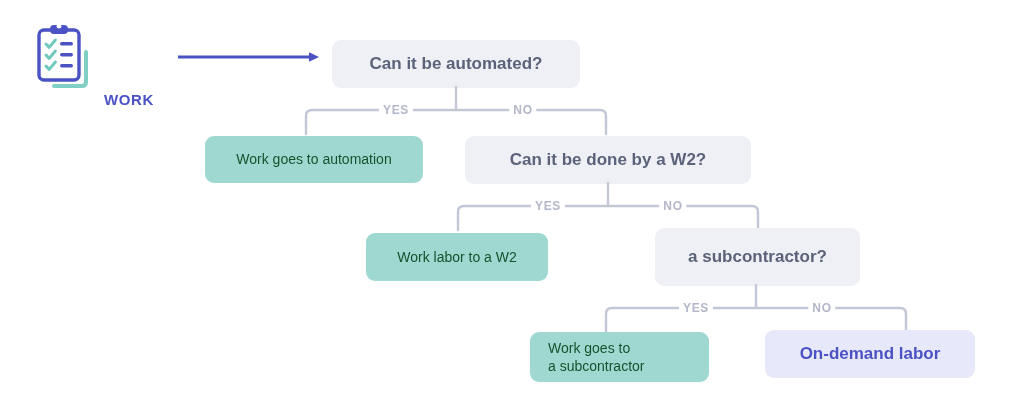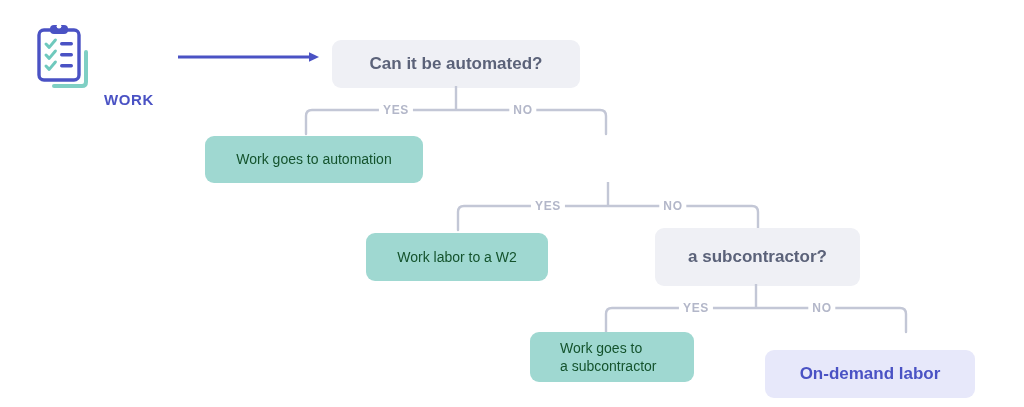--- a/index.html
+++ b/index.html
@@ -137,20 +137,21 @@
       <line x1="158" y1="0" x2="158" y2="24" stroke="#c3c7d6" stroke-width="2.4"></line>
 
       <path d="M8 48 L8 30 Q8 24 14 24 L302 24 Q308 24 308 30 L308 48" fill="none" stroke="#c3c7d6" stroke-width="2.4" stroke-linecap="round"></path>
     </svg>
   </div>
   <div class="branch-label" style="left:396px; top:110px;">YES</div>
   <div class="branch-label" style="left:523px; top:110px;">NO</div>
 
   <div class="node result-teal" style="left:205px; top:136px; width:218px; height:47px;">Work goes to automation</div>
 
+  <div class="node decision" style="left:465px; top:136px; width:286px; height:48px;">Can it be done by a W2?</div>
 
   <div class="connector" style="left:450px; top:182px; width:320px; height:54px;">
     <svg viewBox="0 0 320 54" width="320" height="54">
       <line x1="158" y1="0" x2="158" y2="24" stroke="#c3c7d6" stroke-width="2.4"></line>
       <path d="M8 48 L8 30 Q8 24 14 24 L302 24 Q308 24 308 30 L308 48" fill="none" stroke="#c3c7d6" stroke-width="2.4" stroke-linecap="round"></path>
     </svg>
   </div>
   <div class="branch-label" style="left:548px; top:206px;">YES</div>
   <div class="branch-label" style="left:673px; top:206px;">NO</div>
 
@@ -162,20 +163,20 @@
 
   <div class="connector" style="left:598px; top:284px; width:320px; height:54px;">
     <svg viewBox="0 0 320 54" width="320" height="54">
       <line x1="158" y1="0" x2="158" y2="24" stroke="#c3c7d6" stroke-width="2.4"></line>
       <path d="M8 48 L8 30 Q8 24 14 24 L302 24 Q308 24 308 30 L308 48" fill="none" stroke="#c3c7d6" stroke-width="2.4" stroke-linecap="round"></path>
     </svg>
   </div>
   <div class="branch-label" style="left:696px; top:308px;">YES</div>
   <div class="branch-label" style="left:822px; top:308px;">NO</div>
 
-  <div class="node result-teal" style="left:530px; top:332px; width:164px; height:50px; flex-direction:column; align-items:flex-start; text-align:left; padding-left:30px;">
+  <div class="node result-teal" style="left:530px; top:332px; width:179px; height:50px; flex-direction:column; align-items:flex-start; text-align:left; padding-left:18px;">
     <span>Work goes to</span>
     <span>a subcontractor</span>
   </div>
 
-  <div class="node result-lavender" style="left:765px; top:350px; width:210px; height:48px;">On-demand labor</div>
+  <div class="node result-lavender" style="left:765px; top:330px; width:210px; height:48px;">On-demand labor</div>
 
 </div>
 
 </body></html>

